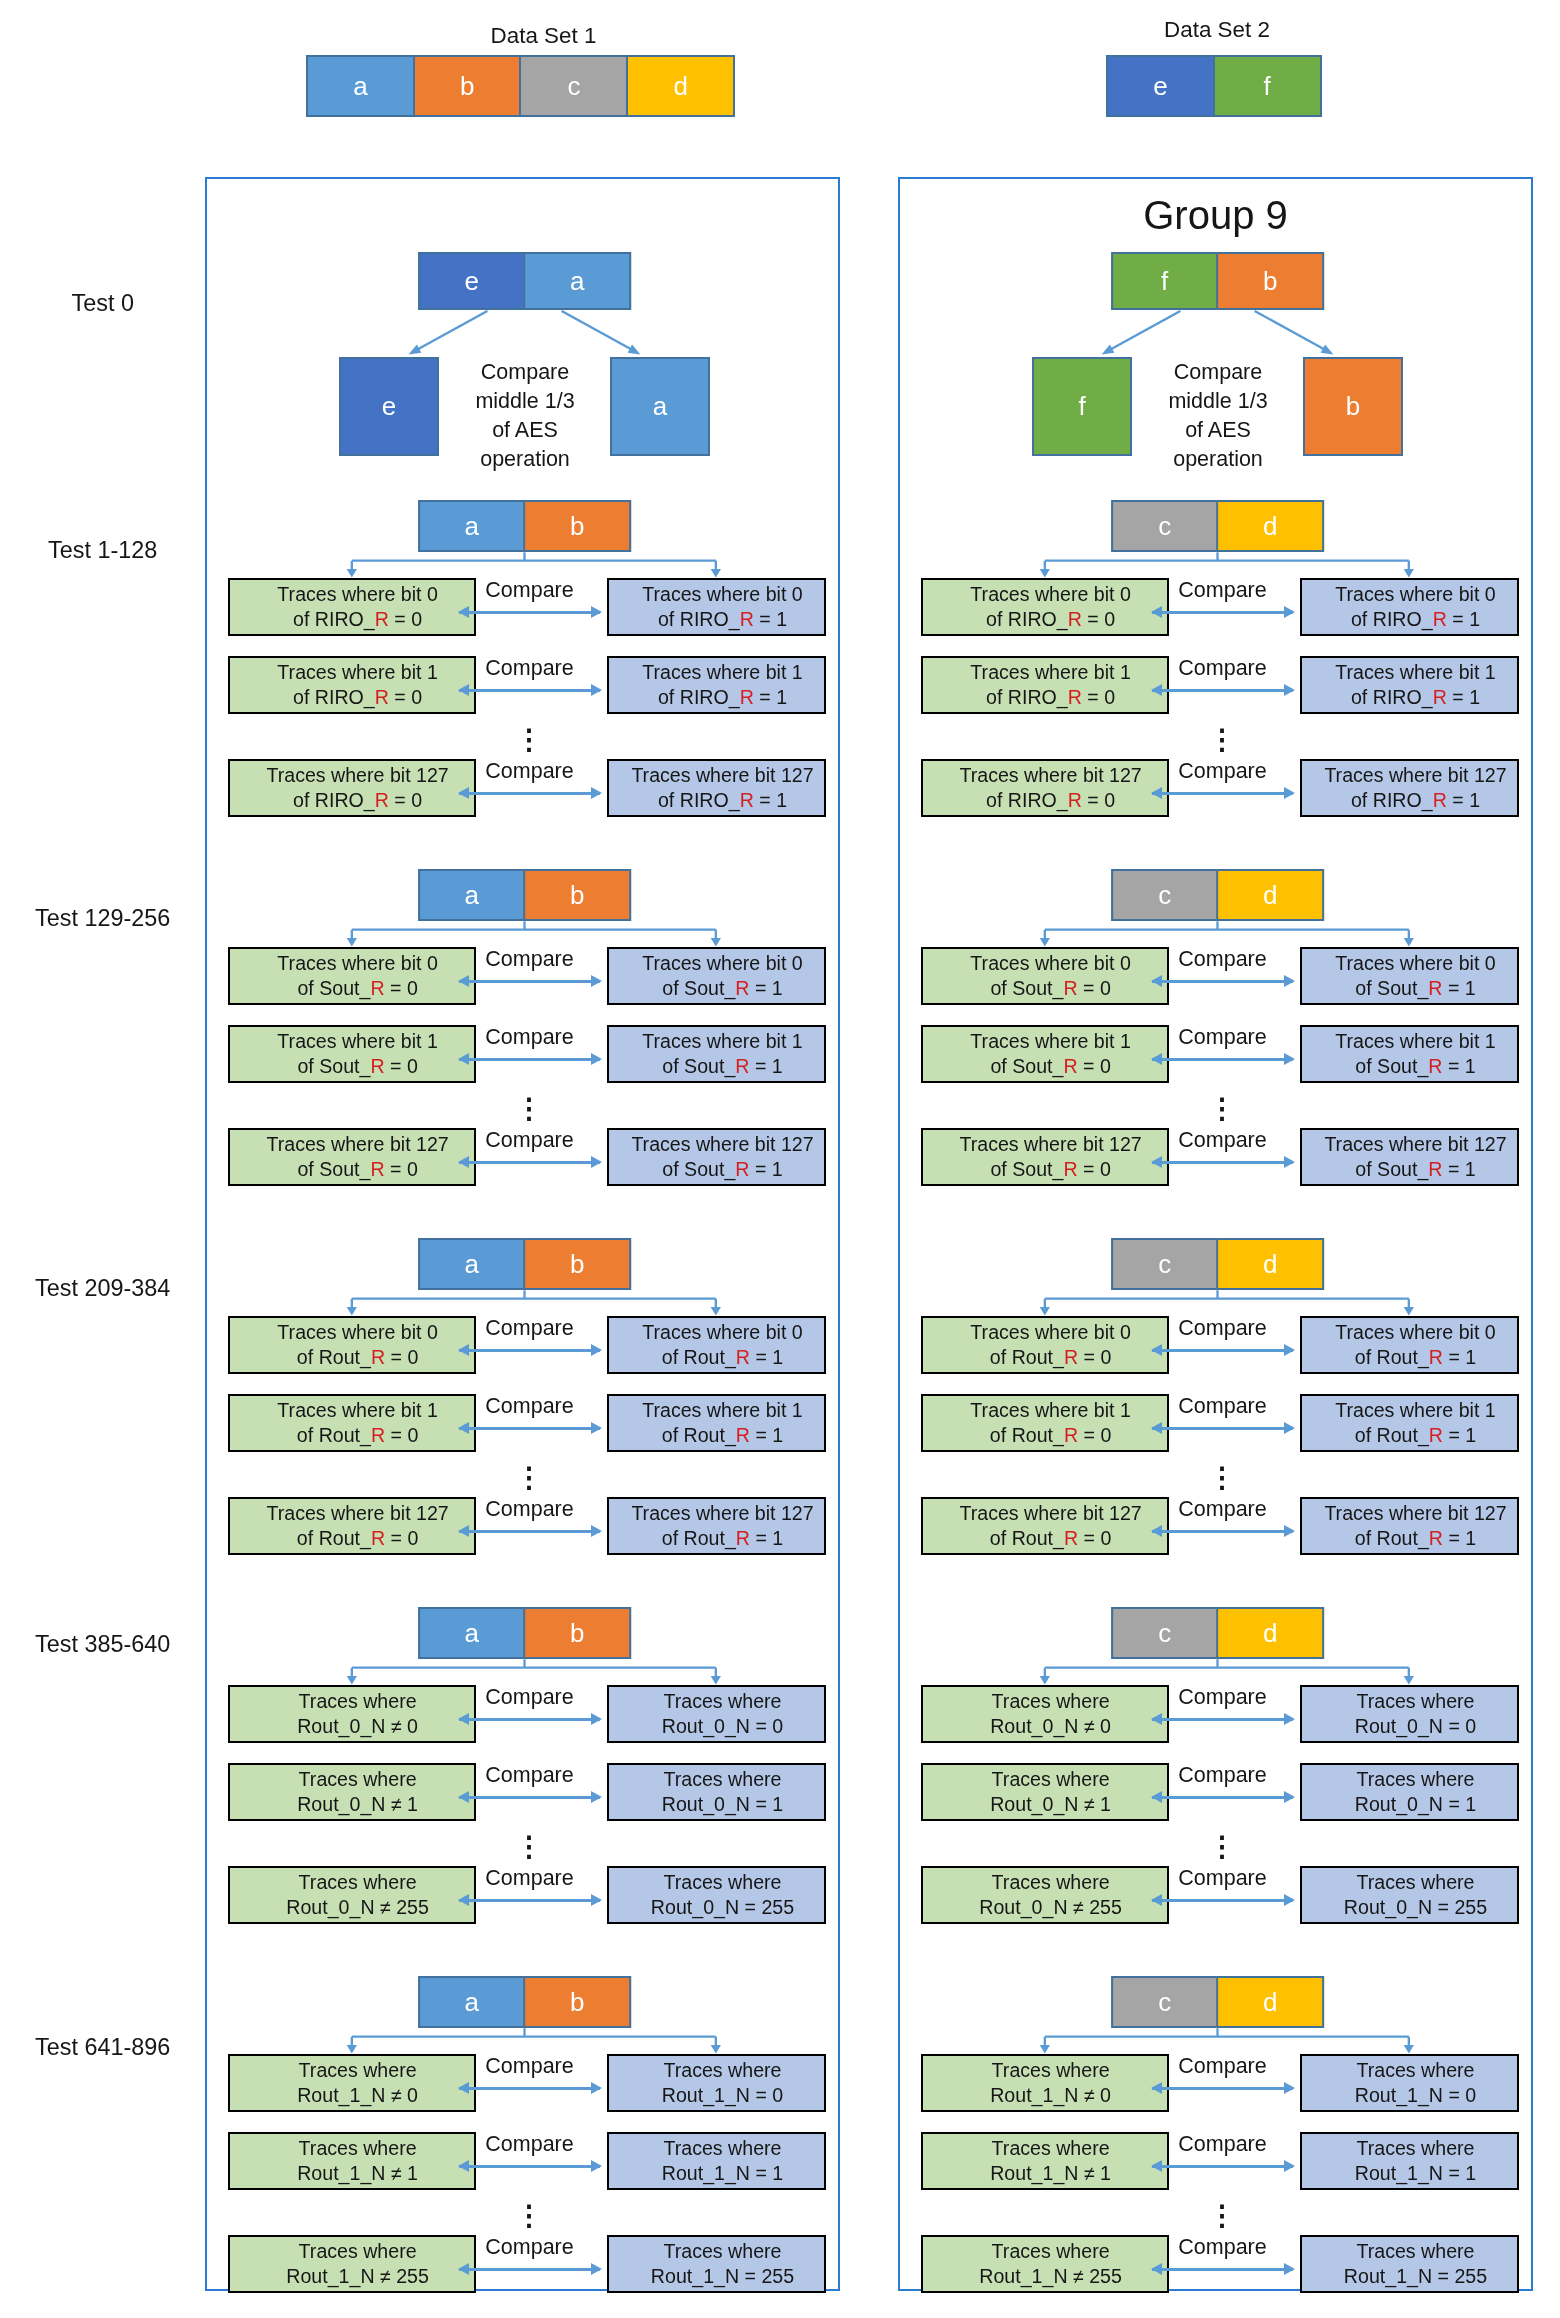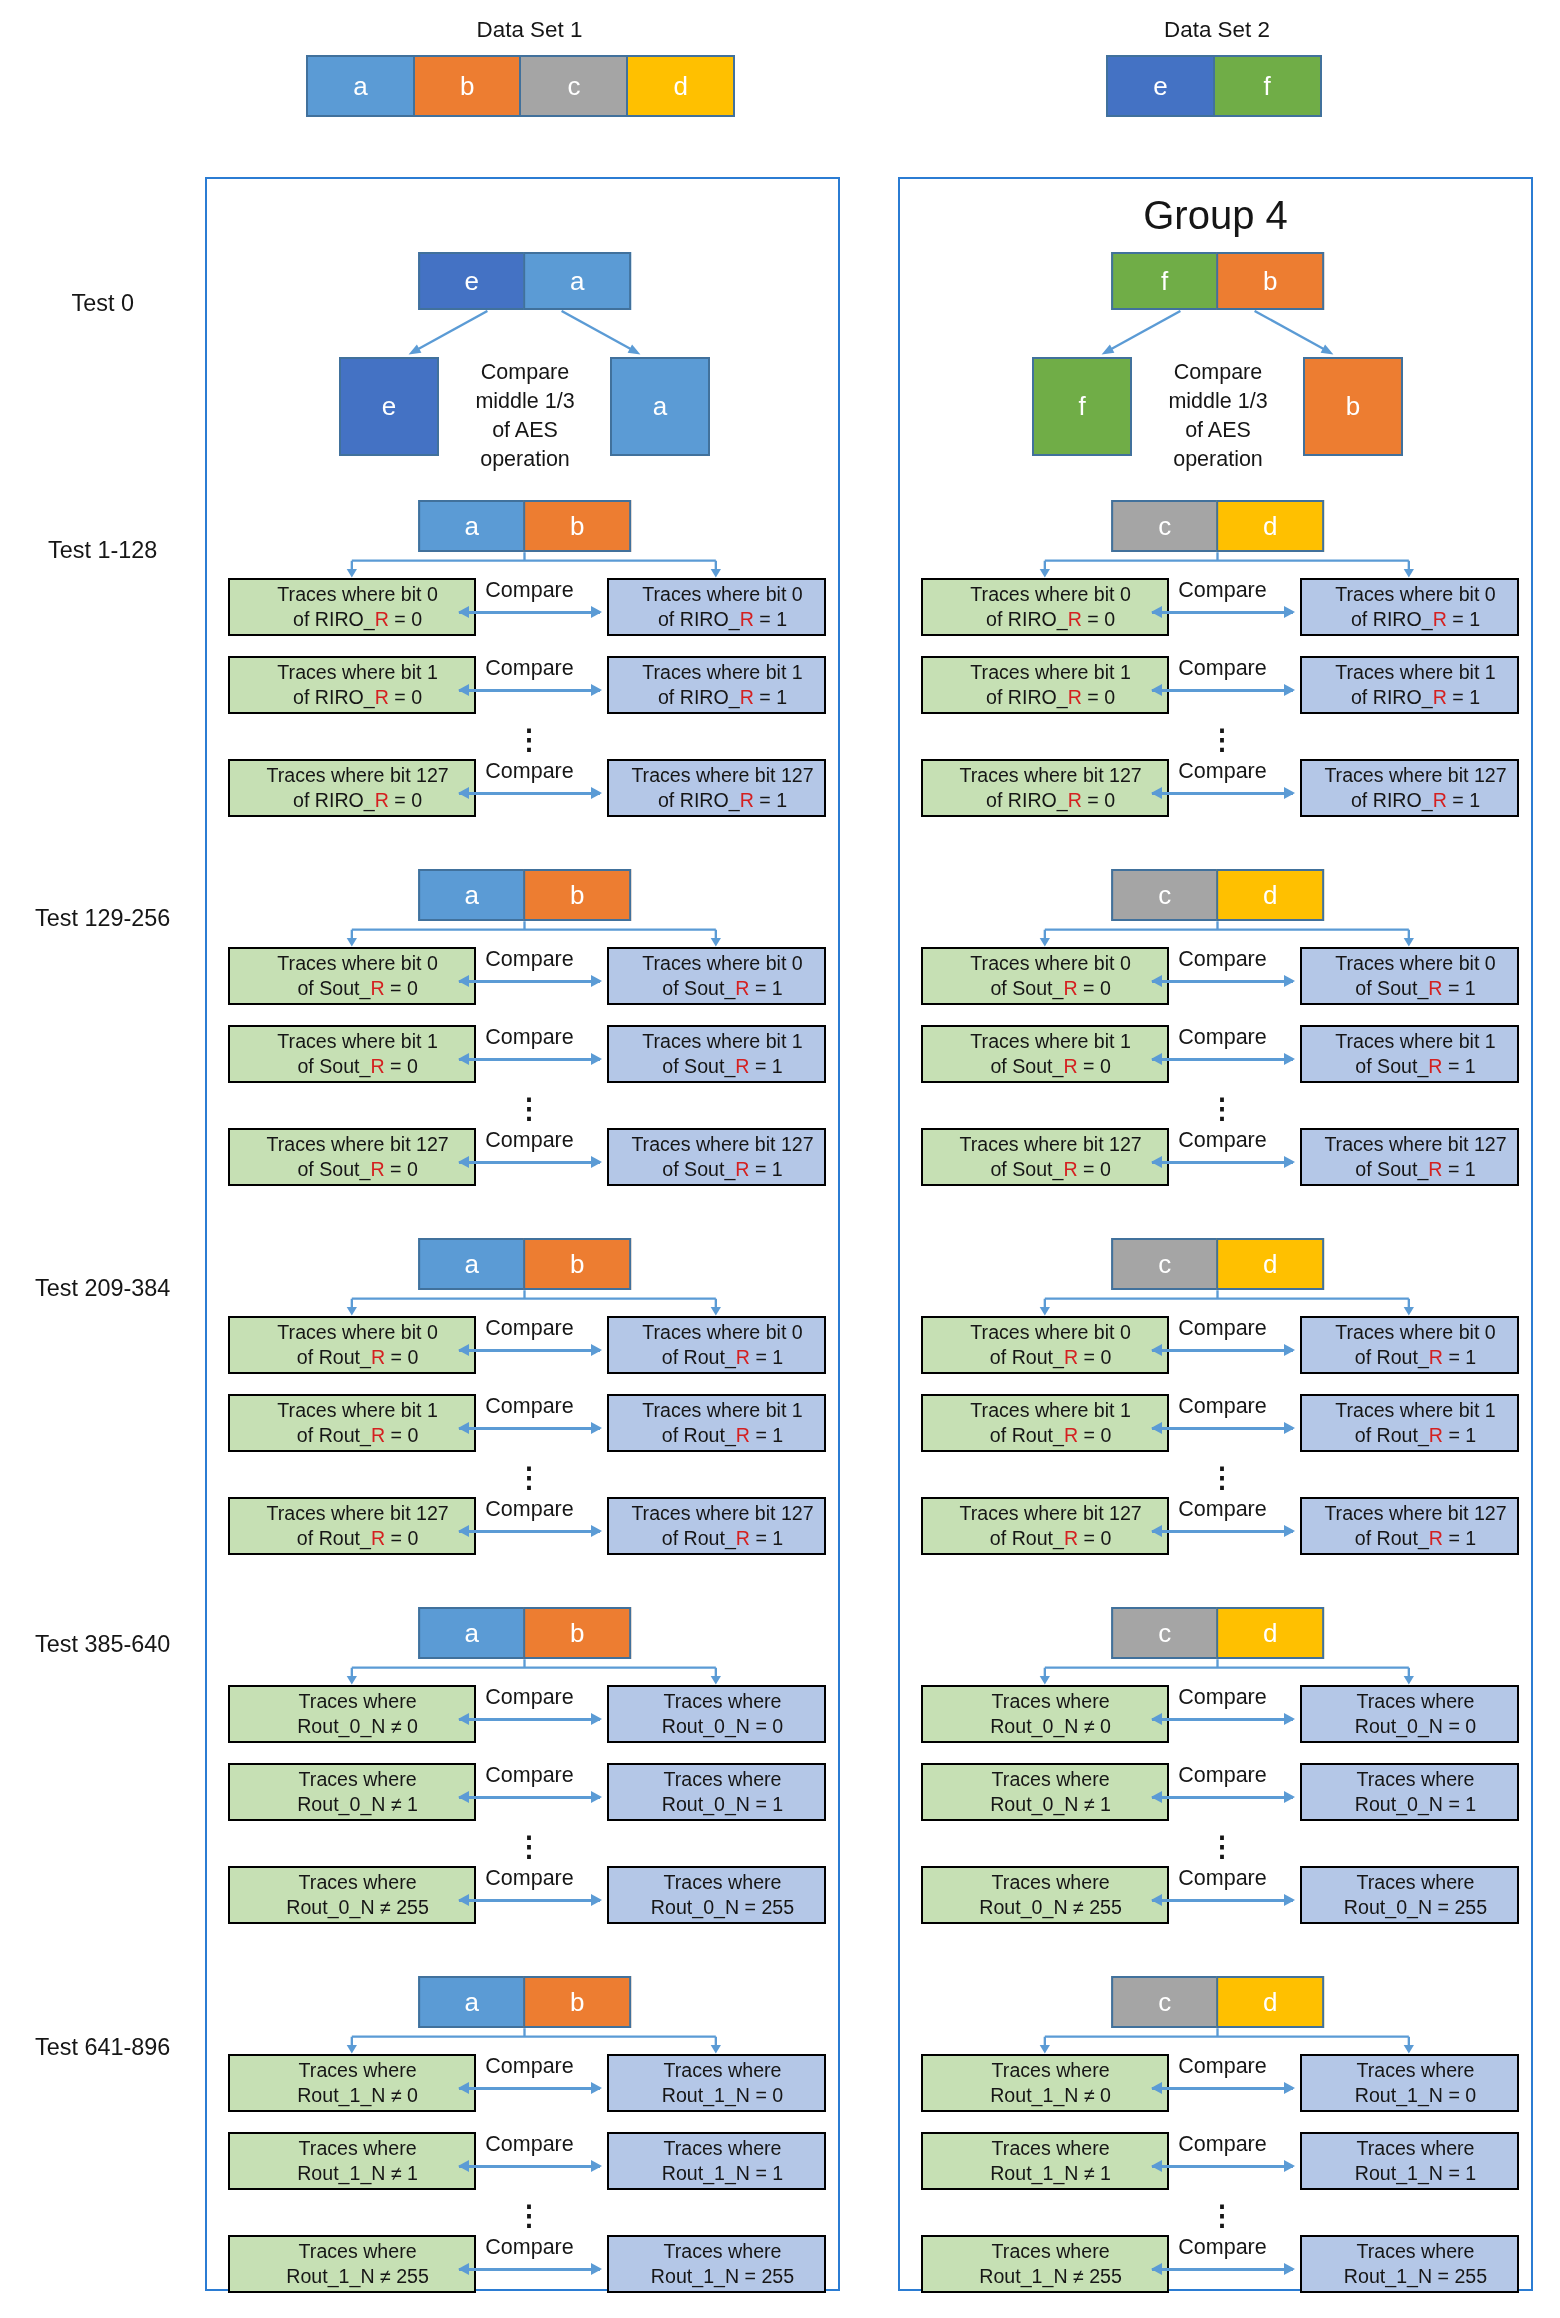--- a/index.html
+++ b/index.html
@@ -3,21 +3,21 @@
 <meta charset="utf-8">
 <style>
   html,body{margin:0;padding:0;}
   body{
     width:1561px;height:2319px;position:relative;background:#ffffff;
     font-family:"Liberation Sans", sans-serif;color:#161616;
   }
   .page{position:absolute;inset:0;}
   
   .ds-label{position:absolute;top:17px;font-size:22.4px;text-align:center;width:439px;}
-  .ds1l{left:310px;}
+  .ds1l{left:324px;margin-top:6px;}
   .ds2l{left:1007px;width:420px;}
   .strip{position:absolute;top:55px;display:flex;}
   .cell{
     box-sizing:border-box;border:2.3px solid var(--cellBorder);
     display:flex;align-items:center;justify-content:center;
     color:#fff;font-size:26px;
   }
   .cell + .cell{margin-left:-2.3px;}
   .dcell{width:109px;height:62px;}
   
@@ -391,21 +391,21 @@
     </div>
     <div class="tbox blue">
       <div><span>Traces where</span></div>
       <div><span>Rout_1_N = 255</span><span class="red"></span><span></span></div>
     </div>
   </div>
           </div>
         </div>
   </div>
       <div class="group" style="left: 898px;">
-    <div class="group-title">Group 4</div>
+    <div class="group-title">Group 9</div>
     <div class="t0">
       <div class="pair t0-pair">
         <div class="cell" style="background: rgb(112, 173, 71);">f</div>
         <div class="cell" style="background: rgb(237, 125, 49);">b</div>
       </div>
       <svg class="t0-svg" viewBox="0 0 1360 110">
         <line x1="600" y1="2" x2="449" y2="85"></line>
         <polygon points="0,0 -26,-10 -26,10" transform="translate(430,96) rotate(151.1)"></polygon>
         <line x1="760" y1="2" x2="911" y2="85"></line>
         <polygon points="0,0 -26,-10 -26,10" transform="translate(930,96) rotate(28.9)"></polygon>

